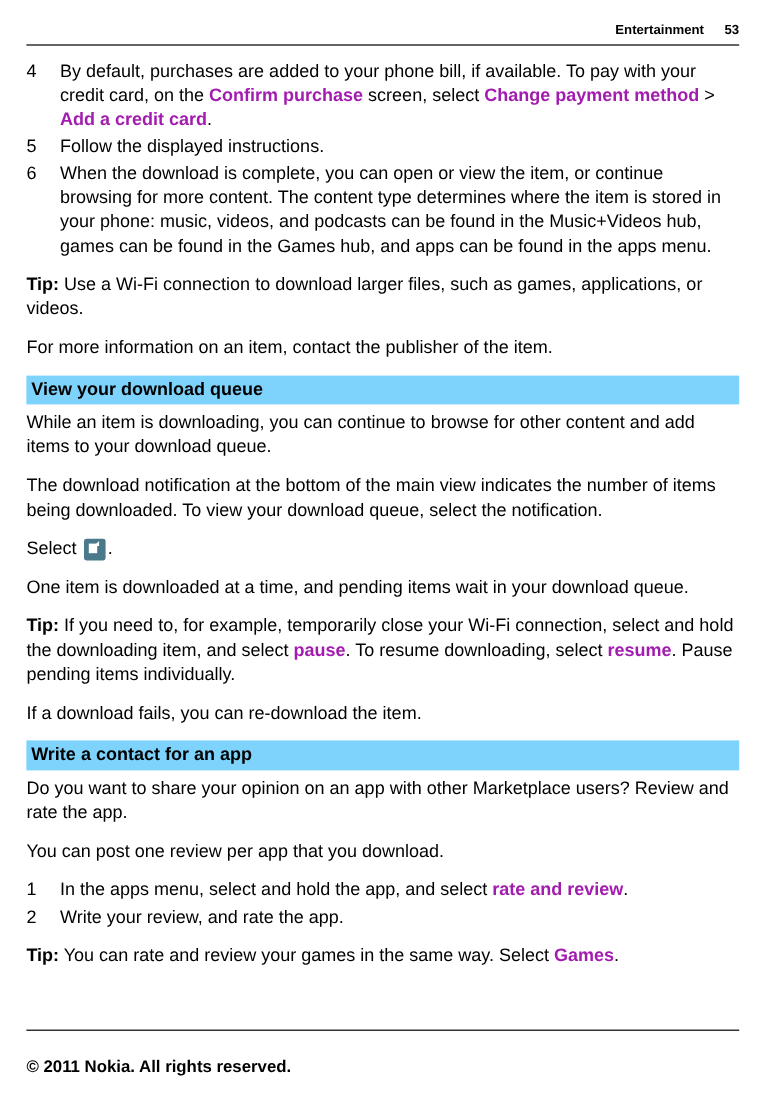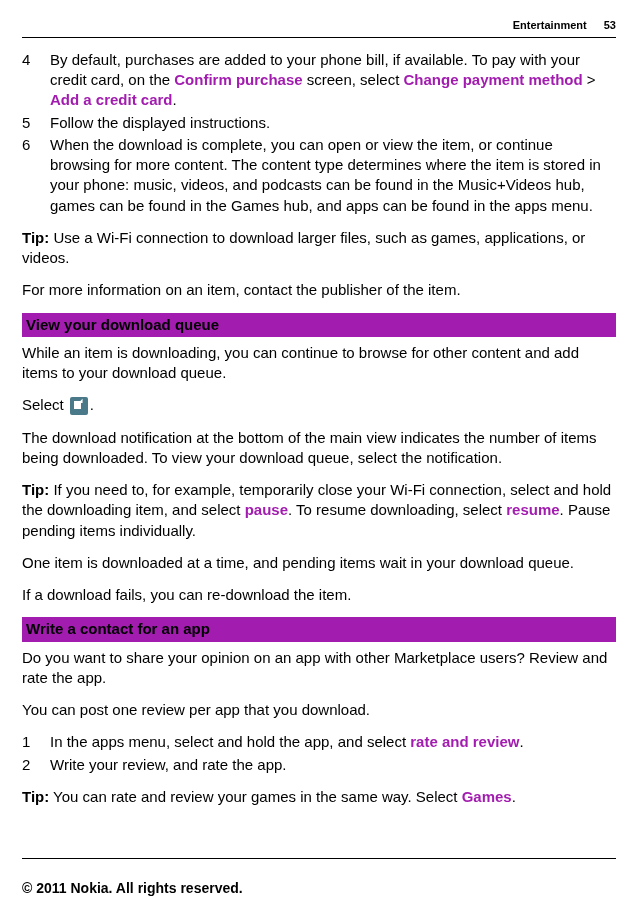--- a/index.html
+++ b/index.html
@@ -32,21 +32,21 @@
     }
     .ol-num {
       width: 28px;
       flex-shrink: 0;
     }
     .ol-text { flex: 1; }
     .para { margin-top: 12px; margin-bottom: 12px; }
     .bold { font-weight: bold; }
     .bold-grey { font-weight: bold; color: #a21caf; }
     .section-head {
-      background: #a21caf;
+      background: #7dd3fc;
       font-weight: bold;
       padding: 2px 4px;
       margin-top: 10px;
       margin-bottom: 6px;
     }
     .icon-inline {
       display: inline-block;
       width: 18px;
       height: 18px;
       background: #4a7a8a;
@@ -113,30 +113,30 @@
 
   <div class="para">
     <span class="bold">Tip:</span><span> Use a Wi-Fi connection to download larger files, such as games, applications, or videos.</span>
   </div>
 
   <div class="para">For more information on an item, contact the publisher of the item.</div>
 
   <div class="section-head">View your download queue</div>
   <div>While an item is downloading, you can continue to browse for other content and add items to your download queue.</div>
 
+  <div class="para">The download notification at the bottom of the main view indicates the number of items being downloaded. To view your download queue, select the notification.</div>
+
   <div class="para">
     <span>Select </span><span class="icon-inline"></span><span>.</span>
   </div>
+  <div class="para">One item is downloaded at a time, and pending items wait in your download queue.</div>
 
-  <div class="para">The download notification at the bottom of the main view indicates the number of items being downloaded. To view your download queue, select the notification.</div>
   <div class="para">
     <span class="bold">Tip:</span><span> If you need to, for example, temporarily close your Wi-Fi connection, select and hold the downloading item, and select </span><span class="bold-grey">pause</span><span>. To resume downloading, select </span><span class="bold-grey">resume</span><span>. Pause pending items individually.</span>
   </div>
-
-  <div class="para">One item is downloaded at a time, and pending items wait in your download queue.</div>
 
   <div class="para">If a download fails, you can re-download the item.</div>
 
   <div class="section-head">Write a contact for an app</div>
   <div>Do you want to share your opinion on an app with other Marketplace users? Review and rate the app.</div>
   <div class="para">You can post one review per app that you download.</div>
 
   <div class="ol-item">
     <div class="ol-num">1</div>
     <div class="ol-text">

